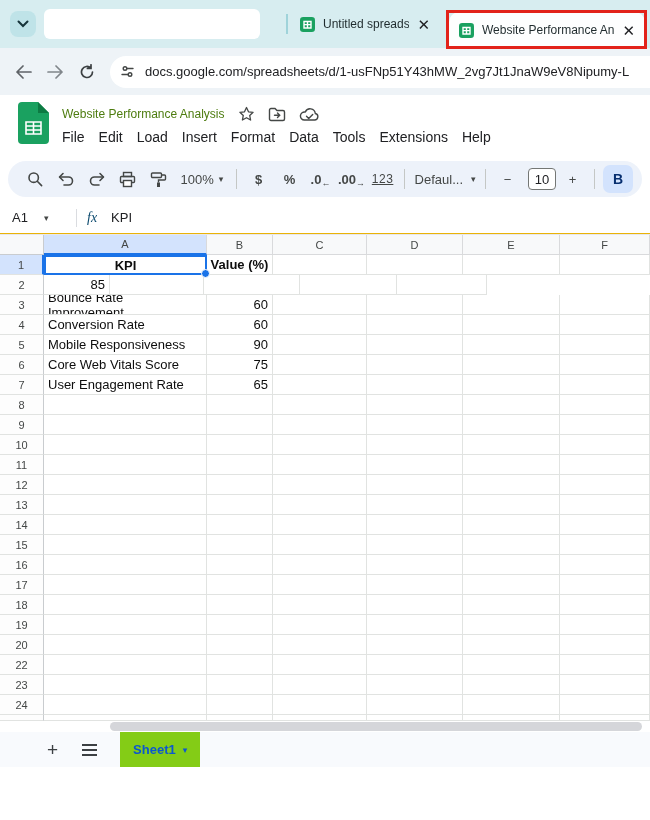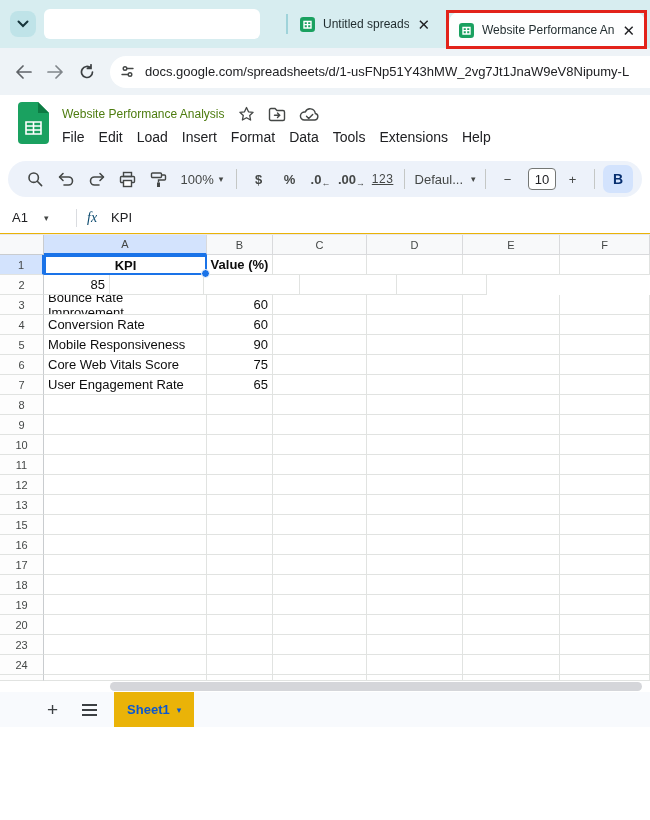--- a/index.html
+++ b/index.html
@@ -98,21 +98,21 @@
   .c0 { width:163px; } .c1 { width:66px; } .c2 { width:94px; }
   .c3 { width:96px; } .c4 { width:97px; } .c5 { width:90px; }
 
   
   .hscroll { height:11px; background:#fff; display:flex; align-items:center; }
   .hscroll-thumb { margin-left:110px; width:532px; height:9px; background:#d5d6da; border-radius:5px; }
   .sheetbar { height:35px; background:#f8fafd; display:flex; align-items:center; }
   .add-sheet { margin-left:47px; font-size:19px; color:#3c4043; line-height:1; }
   .all-sheets { margin-left:24px; display:flex; flex-direction:column; gap:3px; }
   .all-sheets i { display:block; width:15px; height:2px; background:#3c4043; }
-  .sheet-tab { margin-left:17px; height:100%; background:#eab308; display:flex; align-items:center;
+  .sheet-tab { margin-left:23px; height:100%; background:#84cc16; display:flex; align-items:center;
     gap:7px; padding:8px 13px; }
   .sheet-tab-label { color:#0b57d0; font-weight:bold; font-size:13px; }
   .sheet-tab .caret { color:#0b57d0; }
 </style>
 </head>
 <body>
 
 <div class="tabbar">
   <div class="chevron-btn">
     <svg width="12" height="8" viewBox="0 0 12 8">
@@ -403,20 +403,29 @@
       <div class="grid-row">
         <div class="row-h">13</div>
         <div class="cell c0"></div>
         <div class="cell c1"></div>
         <div class="cell c2"></div>
         <div class="cell c3"></div>
         <div class="cell c4"></div>
         <div class="cell c5"></div>
       </div>
       <div class="grid-row">
+        <div class="row-h">14</div>
+        <div class="cell c0"></div>
+        <div class="cell c1"></div>
+        <div class="cell c2"></div>
+        <div class="cell c3"></div>
+        <div class="cell c4"></div>
+        <div class="cell c5"></div>
+      </div>
+      <div class="grid-row">
         <div class="row-h">15</div>
         <div class="cell c0"></div>
         <div class="cell c1"></div>
         <div class="cell c2"></div>
         <div class="cell c3"></div>
         <div class="cell c4"></div>
         <div class="cell c5"></div>
       </div>
       <div class="grid-row">
         <div class="row-h">16</div>
@@ -449,20 +458,29 @@
         <div class="row-h">19</div>
         <div class="cell c0"></div>
         <div class="cell c1"></div>
         <div class="cell c2"></div>
         <div class="cell c3"></div>
         <div class="cell c4"></div>
         <div class="cell c5"></div>
       </div>
       <div class="grid-row">
         <div class="row-h">20</div>
+        <div class="cell c0"></div>
+        <div class="cell c1"></div>
+        <div class="cell c2"></div>
+        <div class="cell c3"></div>
+        <div class="cell c4"></div>
+        <div class="cell c5"></div>
+      </div>
+      <div class="grid-row">
+        <div class="row-h">22</div>
         <div class="cell c0"></div>
         <div class="cell c1"></div>
         <div class="cell c2"></div>
         <div class="cell c3"></div>
         <div class="cell c4"></div>
         <div class="cell c5"></div>
       </div>
       <div class="grid-row">
         <div class="row-h">23</div>
         <div class="cell c0"></div>

